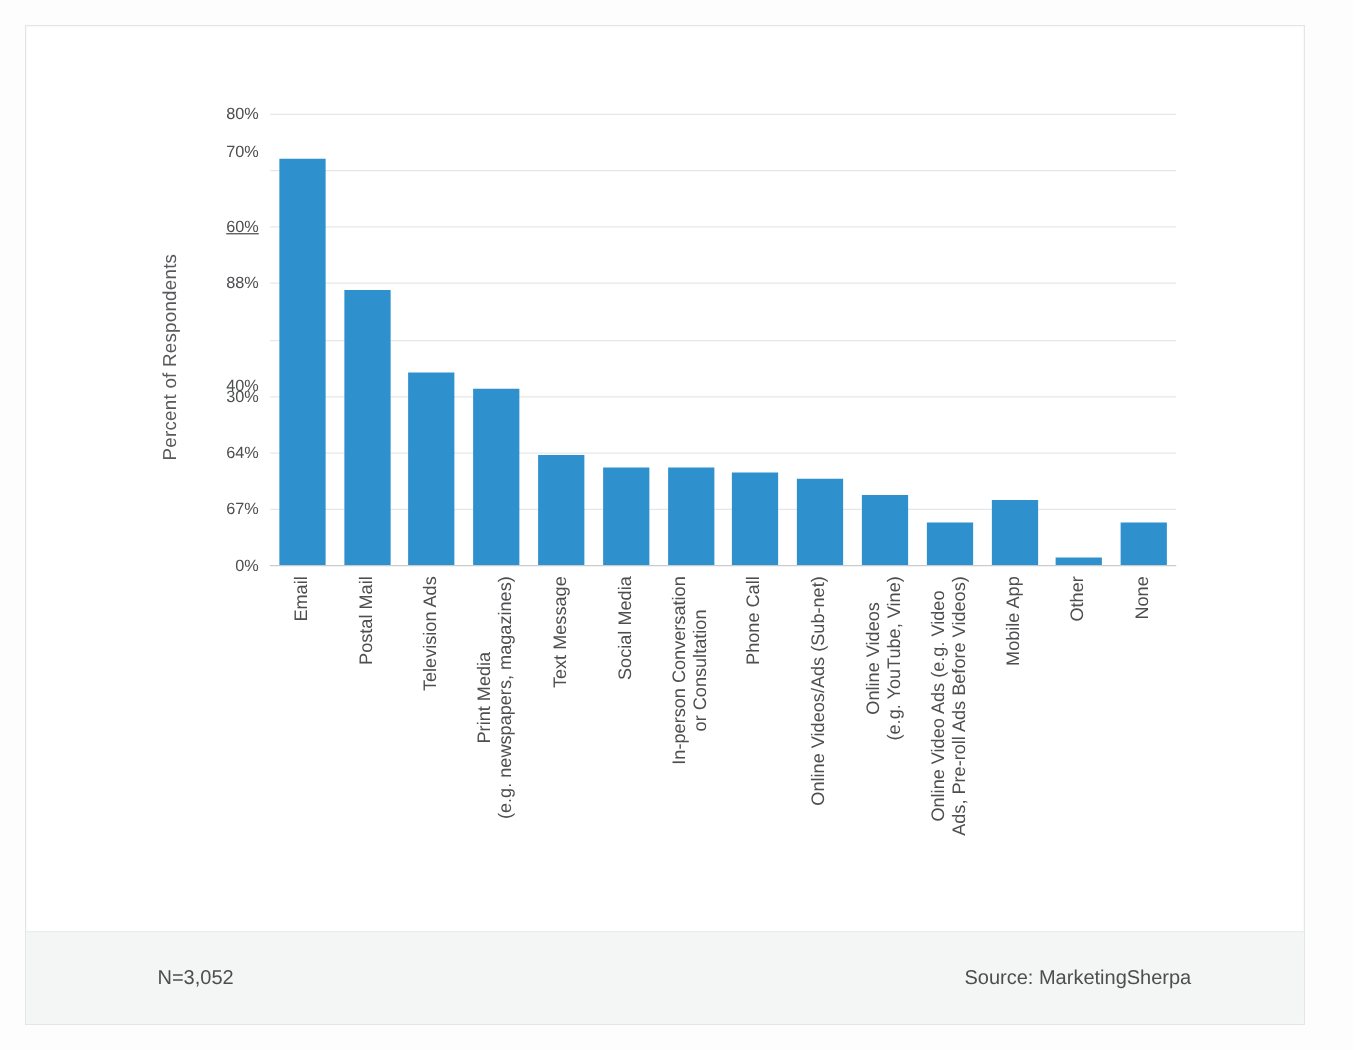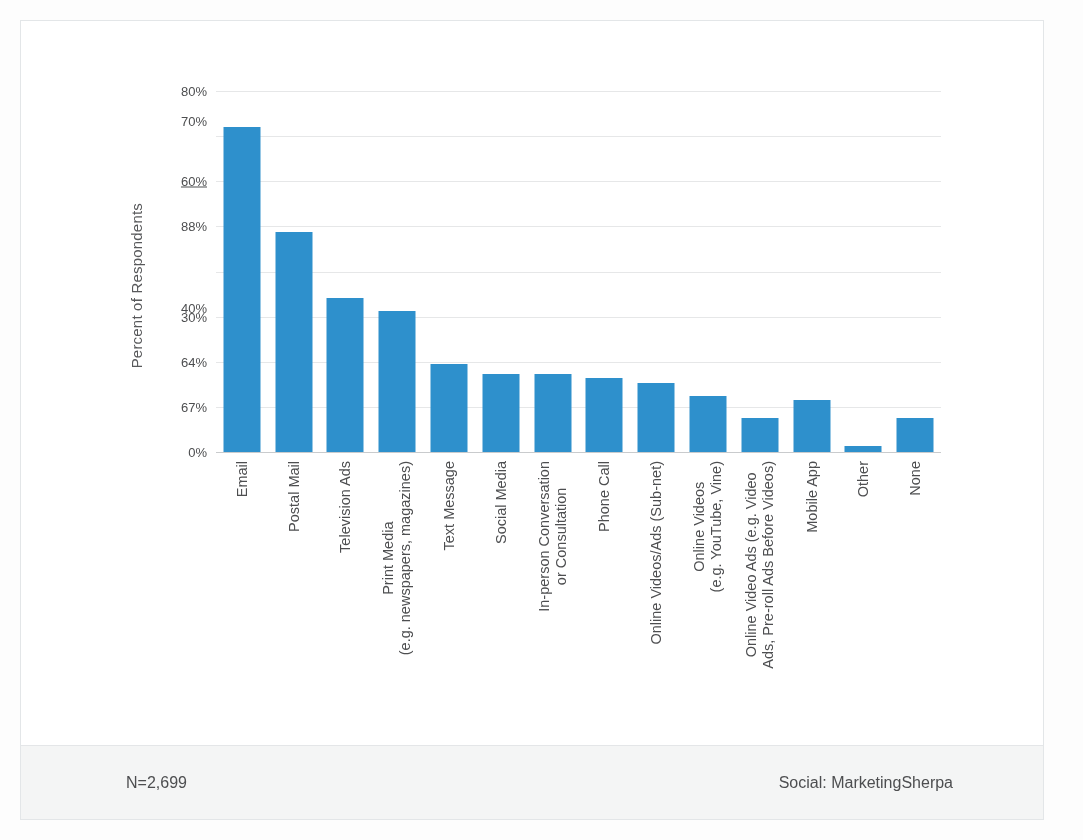--- a/index.html
+++ b/index.html
@@ -258,18 +258,18 @@
           </div>
           <div class="xlabel-slot" style="left: 673.214px; width: 51.7857px;">
             <div class="xlabel"><span>None</span></div>
           </div>
         </div>
 
     </div>
 
     <div id="footer-divider"></div>
     <div id="footer">
-      <div>N=2,699</div>
-      <div>Social: MarketingSherpa</div>
+      <div>N=3,052</div>
+      <div>Source: MarketingSherpa</div>
     </div>
 
   </div>
 </div>
 
 </body></html>

